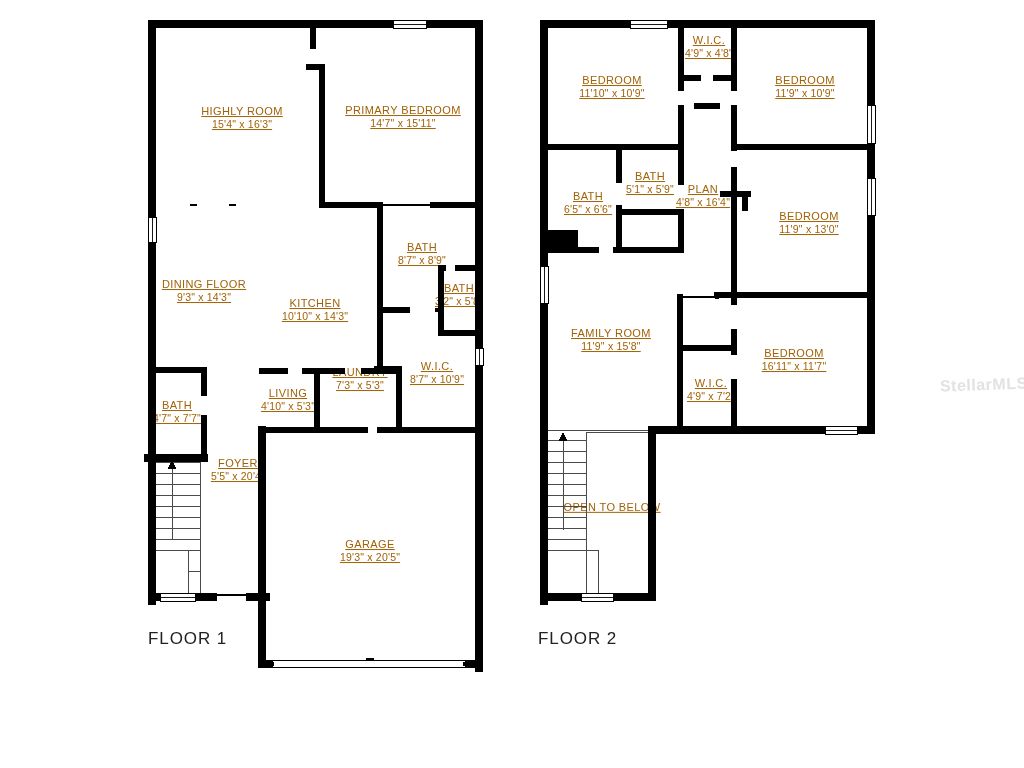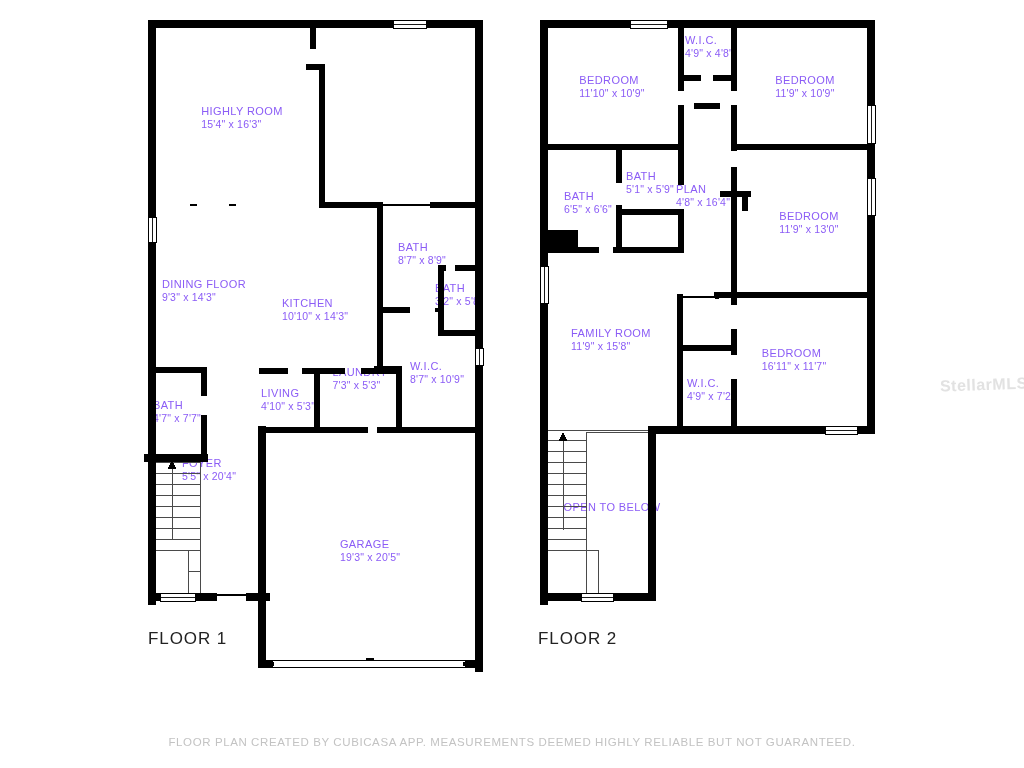--- a/index.html
+++ b/index.html
@@ -2,22 +2,22 @@
 <html><head>
 <meta charset="utf-8">
 <style>
   html,body{margin:0;padding:0;background:#fff;}
   #canvas{
     position:relative;width:1024px;height:768px;background:#ffffff;overflow:hidden;
     font-family:"Liberation Sans", sans-serif;
   }
   svg.plan{position:absolute;left:0;top:0;pointer-events:none;}
   .room{
-    position:absolute;transform:translate(-50%,-50%);text-align:left;
-    white-space:nowrap;color:#8b5cf6;line-height:1.3;
+    position:absolute;transform:translate(-50%,-50%);text-align:center;
+    white-space:nowrap;color:#a16207;line-height:1.3;text-decoration:underline;
   }
   .room .nm{font-size:11px;letter-spacing:.4px;}
   .room .dm{font-size:10.5px;letter-spacing:.2px;}
   .floor-title{
     position:absolute;font-size:17px;letter-spacing:.9px;color:#222;
   }
   .footer{
     position:absolute;left:0;right:0;top:736px;text-align:center;
     font-size:11.5px;letter-spacing:.6px;color:#c3c3c3;
   }
@@ -28,20 +28,24 @@
 </style>
 </head>
 <body>
 
 <div id="canvas">
 
   <div class="room" style="left:242px;top:118px">
     <div class="nm">HIGHLY ROOM</div>
     <div class="dm">15'4" x 16'3"</div>
   </div>
+  <div class="room" style="left:403px;top:117px">
+    <div class="nm">PRIMARY BEDROOM</div>
+    <div class="dm">14'7" x 15'11"</div>
+  </div>
   <div class="room" style="left:422px;top:254px">
     <div class="nm">BATH</div>
     <div class="dm">8'7" x 8'9"</div>
   </div>
   <div class="room" style="left:459px;top:295px">
     <div class="nm">BATH</div>
     <div class="dm">3'2" x 5'8"</div>
   </div>
   <div class="room" style="left:204px;top:291px">
     <div class="nm">DINING FLOOR</div>
@@ -60,21 +64,21 @@
     <div class="dm">4'10" x 5'3"</div>
   </div>
   <div class="room" style="left:360px;top:379px">
     <div class="nm">LAUNDRY</div>
     <div class="dm">7'3" x 5'3"</div>
   </div>
   <div class="room" style="left:177px;top:412px">
     <div class="nm">BATH</div>
     <div class="dm">4'7" x 7'7"</div>
   </div>
-  <div class="room" style="left:209px;top:470px">
+  <div class="room" style="left:238px;top:470px">
     <div class="nm">FOYER</div>
     <div class="dm">5'5" x 20'4"</div>
   </div>
   <div class="room" style="left:370px;top:551px">
     <div class="nm">GARAGE</div>
     <div class="dm">19'3" x 20'5"</div>
   </div>
 
   <div class="room" style="left:709px;top:47px">
     <div class="nm">W.I.C.</div>
@@ -222,15 +226,14 @@
            M681,86V90 M681,106V110 M734,86V90 M734,106V110
            M734,146V150 M734,168V172
            M619,178V182 M619,206V210
            M681,180V184 M681,210V214
            M594,250H598 M614,250H618
            M734,300V304 M734,330V334 M734,350V354 M734,380V384
            M679,297H683 M715,297H719" stroke="#000" stroke-width="3.5" fill="none"></path>
     </g>
   </svg>
 
-  <div class="footer">FLOOR PLAN CREATED BY CUBICASA APP. MEASUREMENTS DEEMED HIGHLY RELIABLE BUT NOT GUARANTEED.</div>
   <div class="watermark">StellarMLS</div>
 </div>
 
 </body></html>

